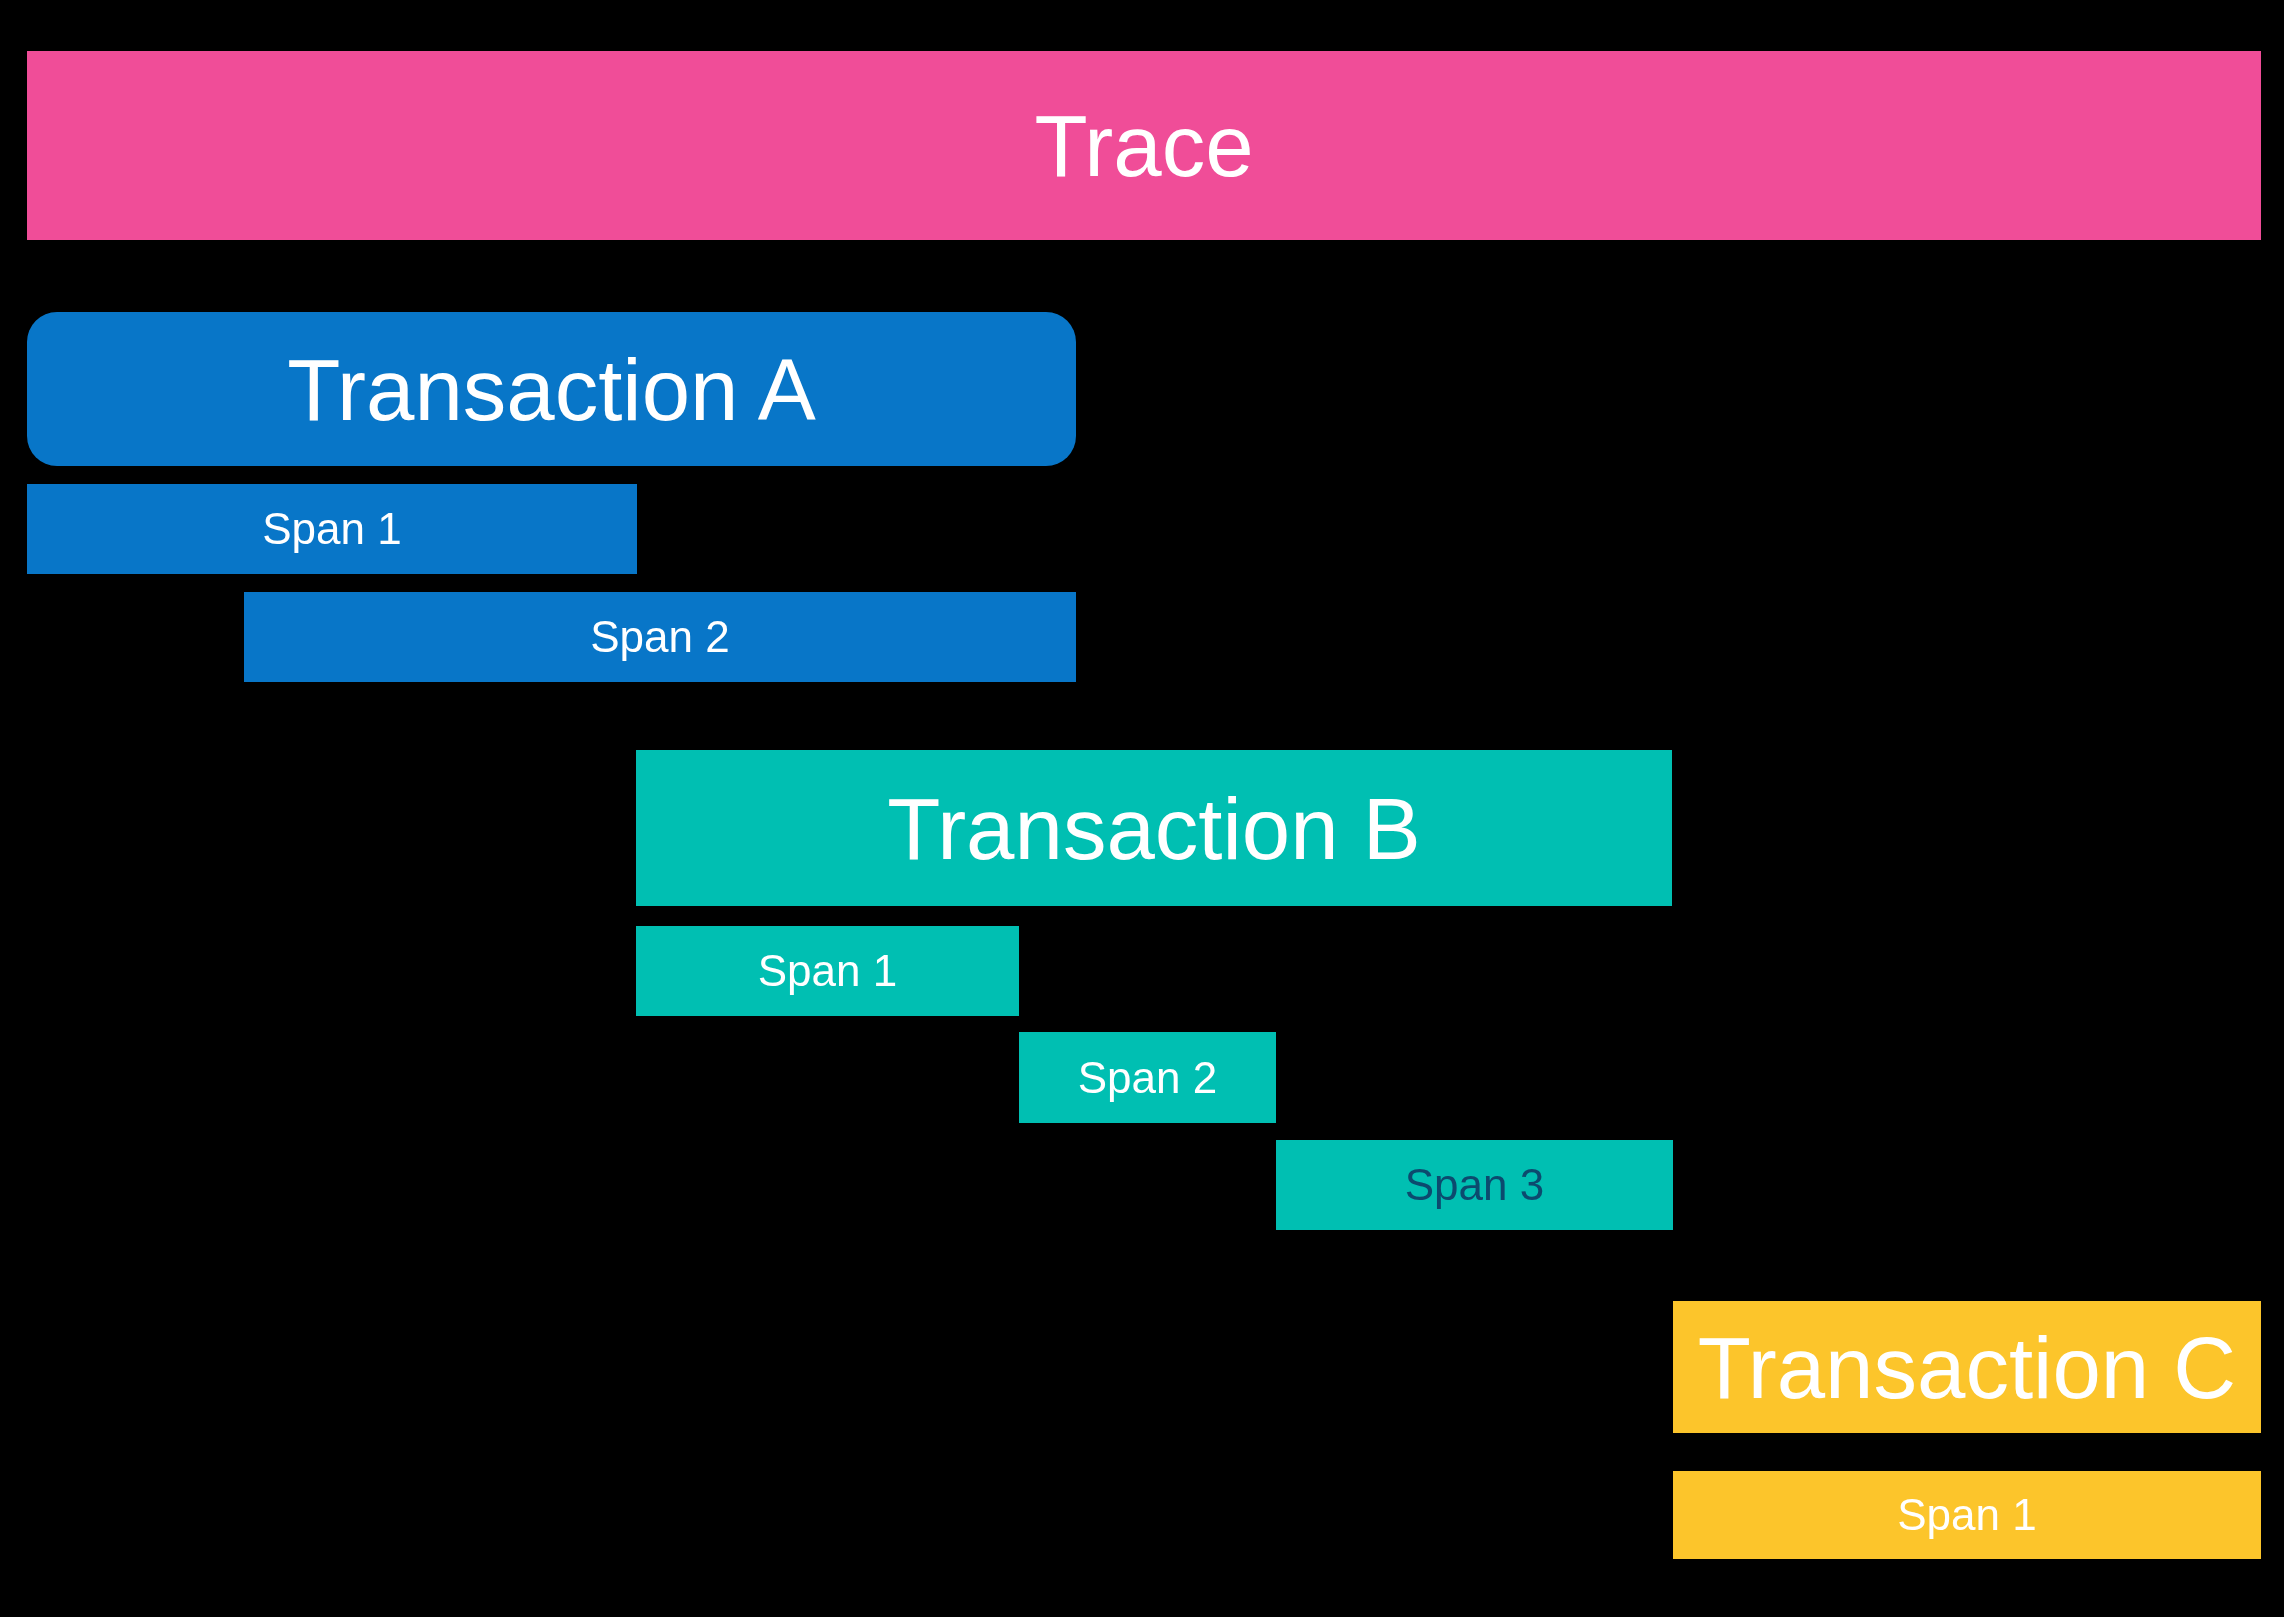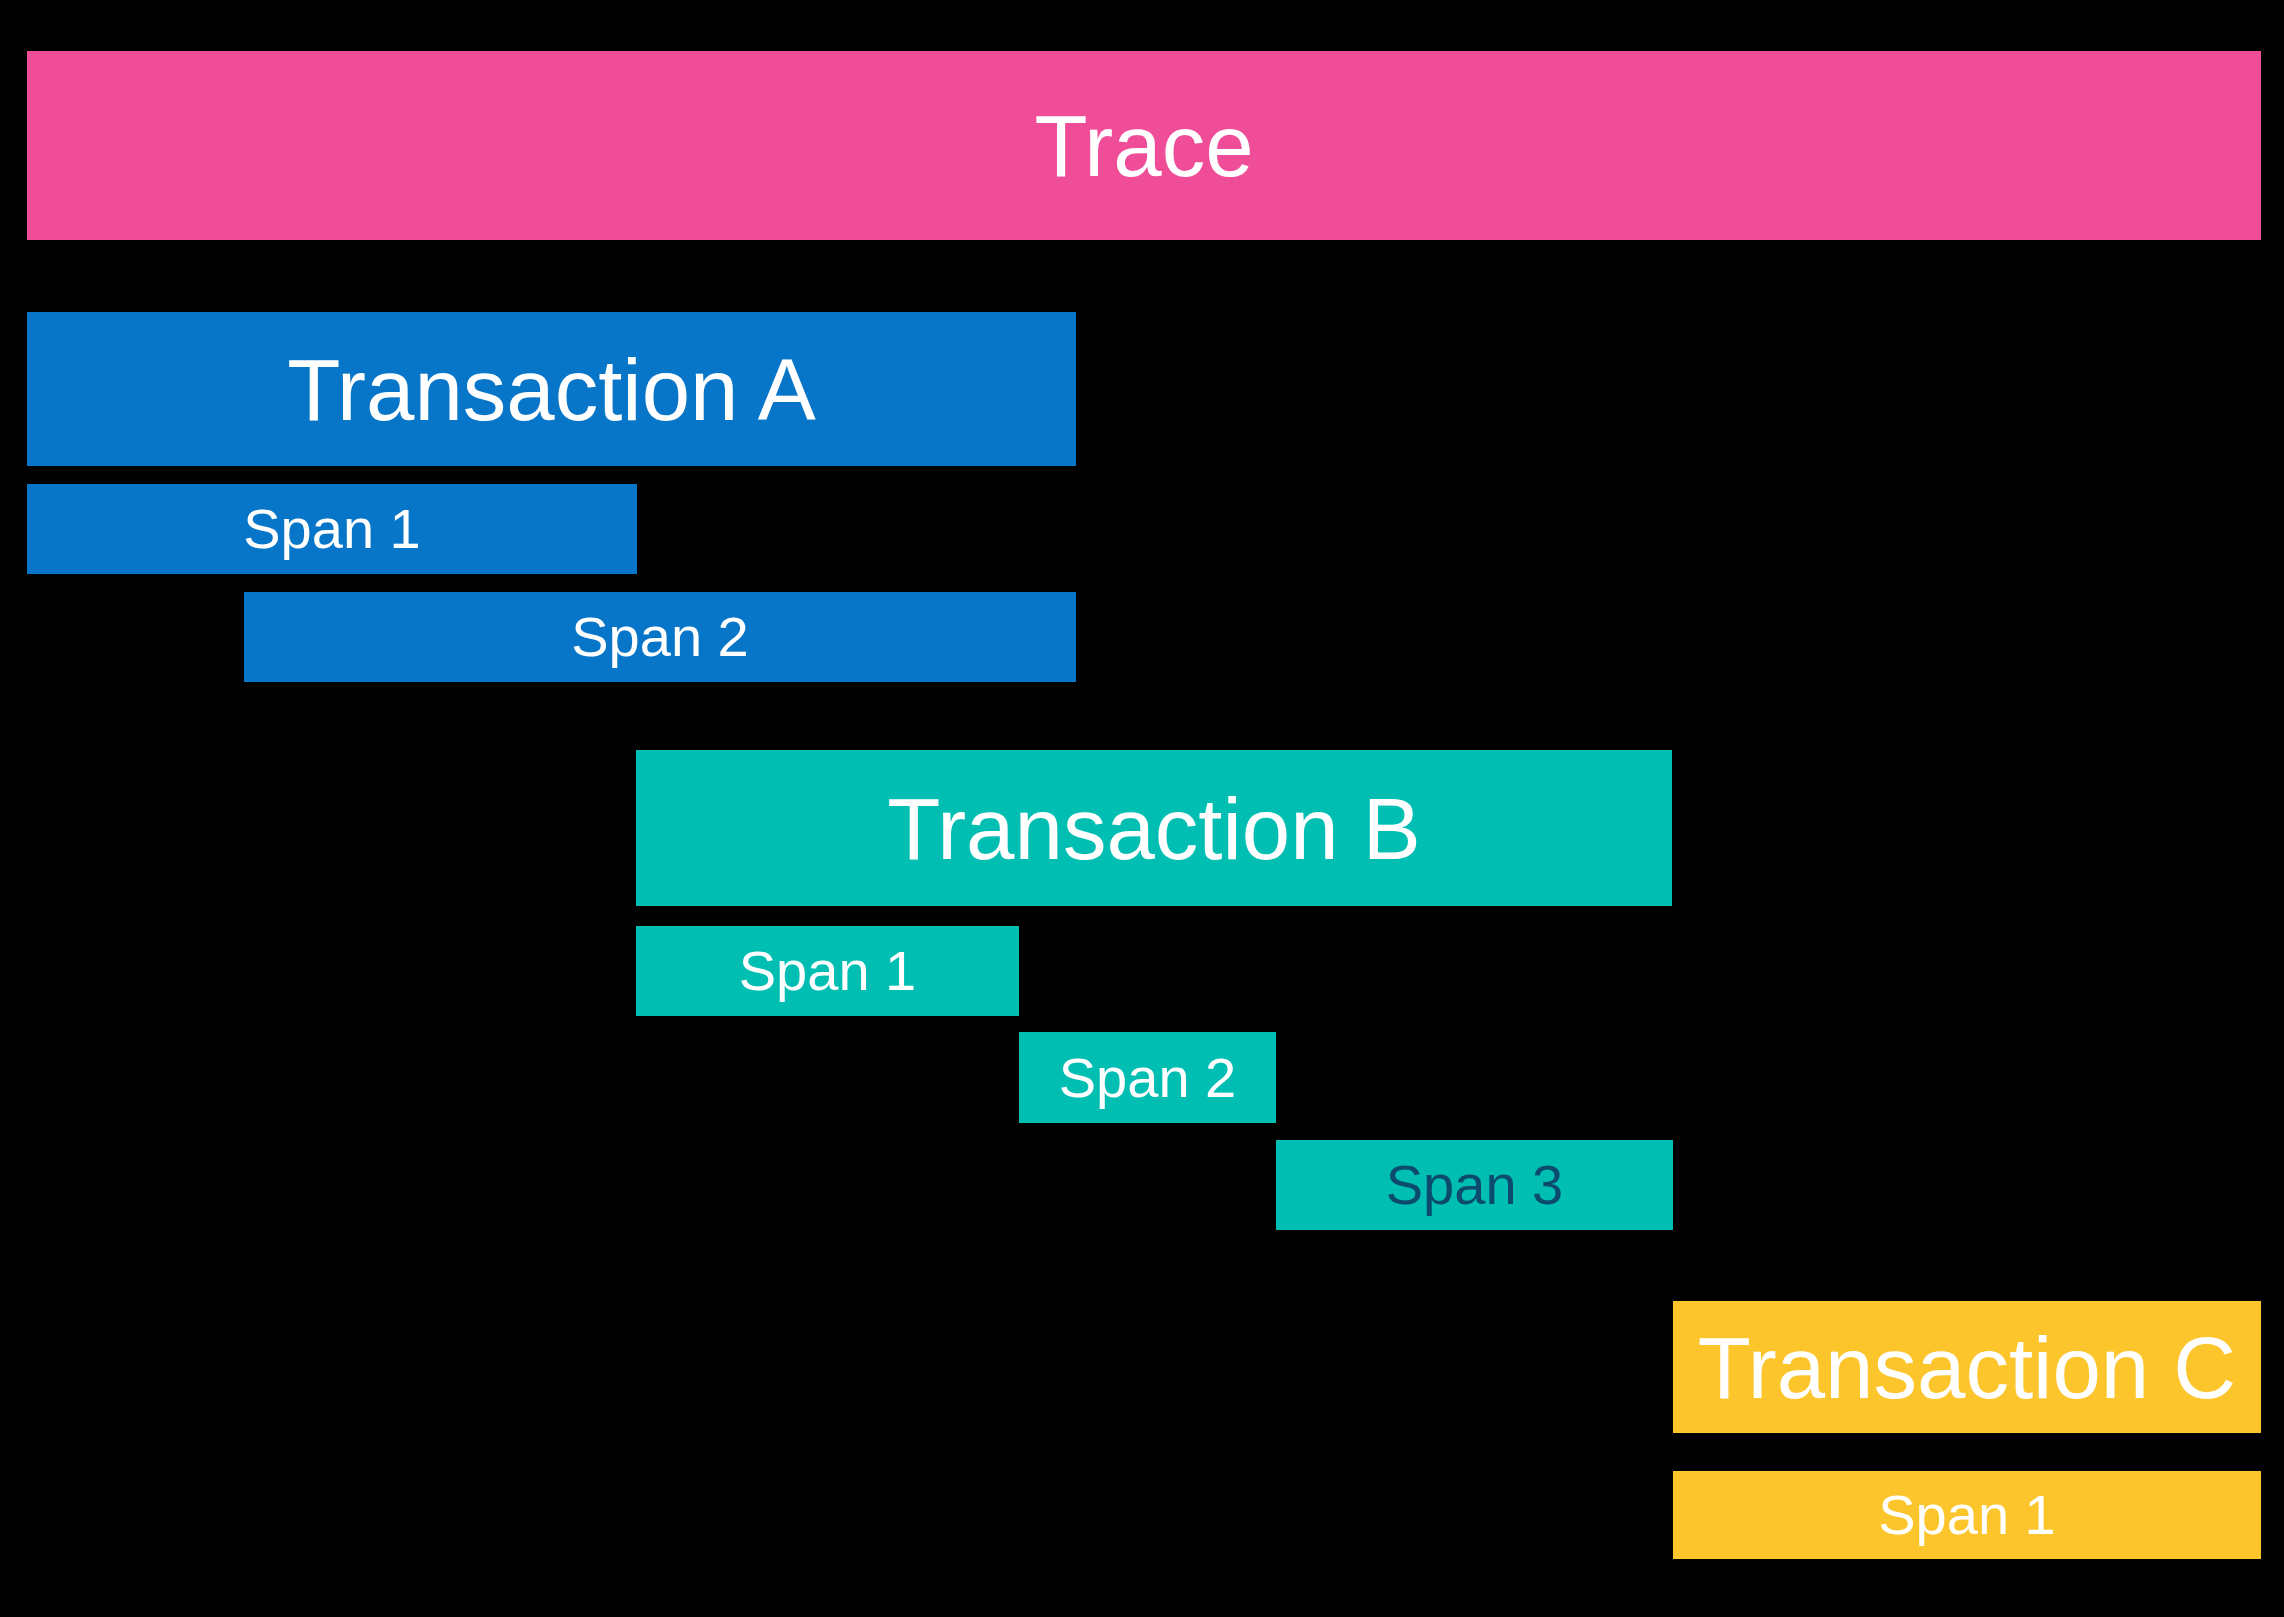--- a/index.html
+++ b/index.html
@@ -25,31 +25,31 @@
     color: #FFFFFF;
     line-height: 1;
     white-space: nowrap;
     letter-spacing: 0;
   }
   .bar.type-trace .bar-label,
   .bar.type-transaction .bar-label {
     font-size: 87px;
   }
   .bar.type-span .bar-label {
-    font-size: 56px;
+    font-size: 44px;
   }
 </style>
 </head>
 <body>
 
 <div id="canvas" style="background: rgb(0, 0, 0);">
     <div class="bar type-trace" style="left: 27px; top: 51px; width: 2234px; height: 189px; background: rgb(240, 77, 152);">
       <span class="bar-label" style="color: rgb(255, 255, 255);">Trace</span>
     </div>
-    <div class="bar type-transaction" style="left: 27px; top: 312px; width: 1049px; height: 154px; background: rgb(8, 118, 200);">
+    <div class="bar type-transaction" style="left: 27px; top: 312px; width: 1049px; height: 154px; background: rgb(8, 118, 200); border-radius: 30px;">
       <span class="bar-label" style="color: rgb(255, 255, 255);">Transaction A</span>
     </div>
     <div class="bar type-span" style="left: 27px; top: 484px; width: 610px; height: 90px; background: rgb(8, 118, 200);">
       <span class="bar-label" style="color: rgb(255, 255, 255);">Span 1</span>
     </div>
     <div class="bar type-span" style="left: 244px; top: 592px; width: 832px; height: 90px; background: rgb(8, 118, 200);">
       <span class="bar-label" style="color: rgb(255, 255, 255);">Span 2</span>
     </div>
     <div class="bar type-transaction" style="left: 636px; top: 750px; width: 1036px; height: 156px; background: rgb(0, 191, 178);">
       <span class="bar-label" style="color: rgb(255, 255, 255);">Transaction B</span>

